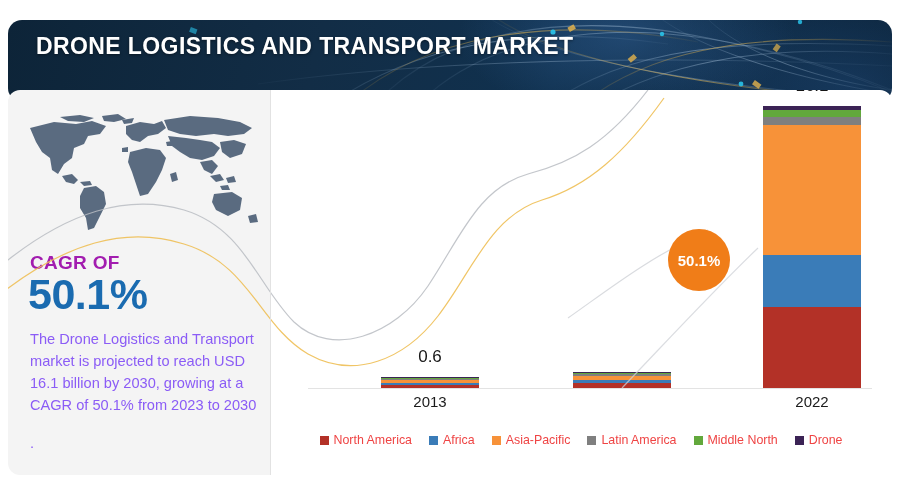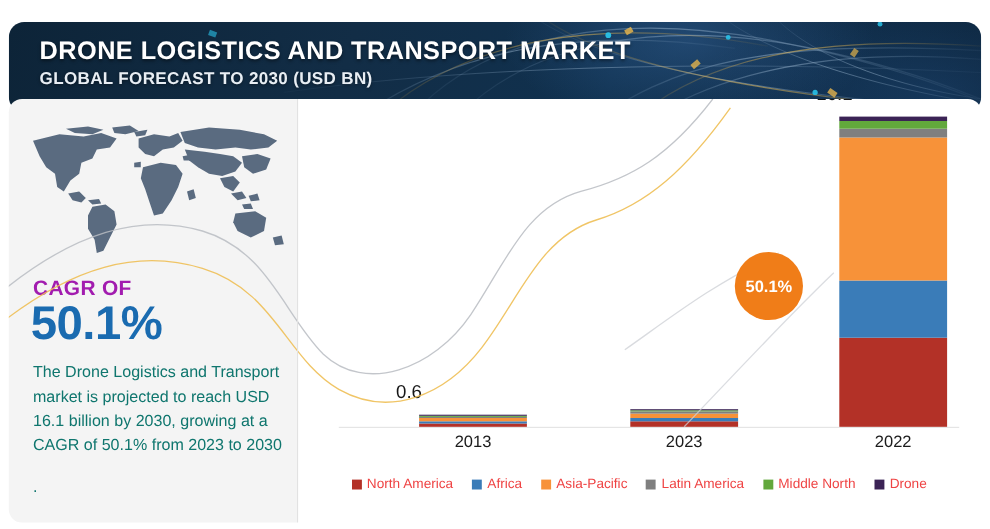--- a/index.html
+++ b/index.html
@@ -60,40 +60,40 @@
   .cagr-label {
     position:absolute; left:22px; top:162px;
     font-size:19px; font-weight:bold; color:#a21caf; letter-spacing:.3px;
   }
   .cagr-value {
     position:absolute; left:20px; top:180px;
     font-size:43px; font-weight:bold; color:#1a6bb0; letter-spacing:-0.5px;
   }
   .desc {
     position:absolute; left:22px; top:239px; width:228px;
-    font-size:14.6px; color:#0f766e; line-height:1.5;
+    font-size:14.6px; color:#8b5cf6; line-height:1.5;
   }
   .desc .dot-line { display:block; margin-top:16px; }
 
   
   .deco { position:absolute; inset:0; pointer-events:none; }
   .deco svg { width:100%; height:100%; }
 
   
   .chart { position:absolute; left:0; top:0; width:622px; height:385px; }
   .plot { position:absolute; left:40px; top:16px; width:560px; height:282px; }
   .axis-line {
     position:absolute; left:38px; top:298px; width:564px; height:1px;
     background:#e3e3e3;
   }
   .bar-group { position:absolute; bottom:0; }
   .bar { position:absolute; bottom:0; width:100%; }
   .seg { width:100%; position:absolute; left:0; }
   .bar-value {
-    position:absolute; width:140px; text-align:left;
+    position:absolute; width:140px; text-align:center;
     font-size:17px; color:#161616;
   }
   .cat-label {
     position:absolute; top:303px; width:140px; text-align:center;
     font-size:15px; color:#1b1b1b;
   }
 
   
   .bubble {
     position:absolute; left:398px; top:139px; width:62px; height:62px;
@@ -155,21 +155,20 @@
         <circle cx="797" cy="80" r="2.6" fill="#29c2e8" opacity="0.9"></circle>
         <rect x="560" y="6" width="7" height="5" fill="#e3b34c" opacity="0.85" transform="rotate(-30 563 8)"></rect>
         <rect x="620" y="36" width="8" height="5" fill="#e3b34c" opacity="0.8" transform="rotate(-40 624 38)"></rect>
         <rect x="745" y="62" width="8" height="5" fill="#e3b34c" opacity="0.8" transform="rotate(35 749 64)"></rect>
         <rect x="765" y="26" width="7" height="5" fill="#e3b34c" opacity="0.7" transform="rotate(-55 768 28)"></rect>
         <rect x="182" y="8" width="7" height="5" fill="#29c2e8" opacity="0.6" transform="rotate(20 185 10)"></rect>
       </g>
     </svg>
     <div class="header-text">
       <div class="title">DRONE LOGISTICS AND TRANSPORT MARKET</div>
-      <div class="subtitle">GLOBAL FORECAST TO 2030  (USD BN)</div>
     </div>
   </div>
 
   <div class="body-wrap">
 
     <div class="left-panel">
 
       <div class="map-holder">
         <svg viewBox="0 0 250 125" preserveAspectRatio="xMidYMid meet">
           <g fill="#5a6b80">
@@ -275,21 +274,20 @@
             <div class="legend-item">
               <span class="swatch" style="background: rgb(98, 168, 60);"></span>
               <span class="legend-label">Middle North</span>
             </div>
             <div class="legend-item">
               <span class="swatch" style="background: rgb(59, 35, 85);"></span>
               <span class="legend-label">Drone</span>
             </div>
           </div>
       <div class="cat-label" style="left: 90px;">2013</div>
-          <div class="cat-label" style="left: 282px;">2023</div>
           <div class="cat-label" style="left: 472px;">2022</div>
         </div>
     </div>
 
     <div class="deco">
       <svg viewBox="0 0 884 385" preserveAspectRatio="none">
         <g fill="none" stroke-width="1.2">
           <path d="M-10,178 C60,120 120,104 176,120 C236,138 250,196 286,232
                    C324,268 386,246 420,196 C452,148 470,98 520,84
                    C566,72 600,52 640,0" stroke="#b9bcc2" opacity="0.85"></path>

